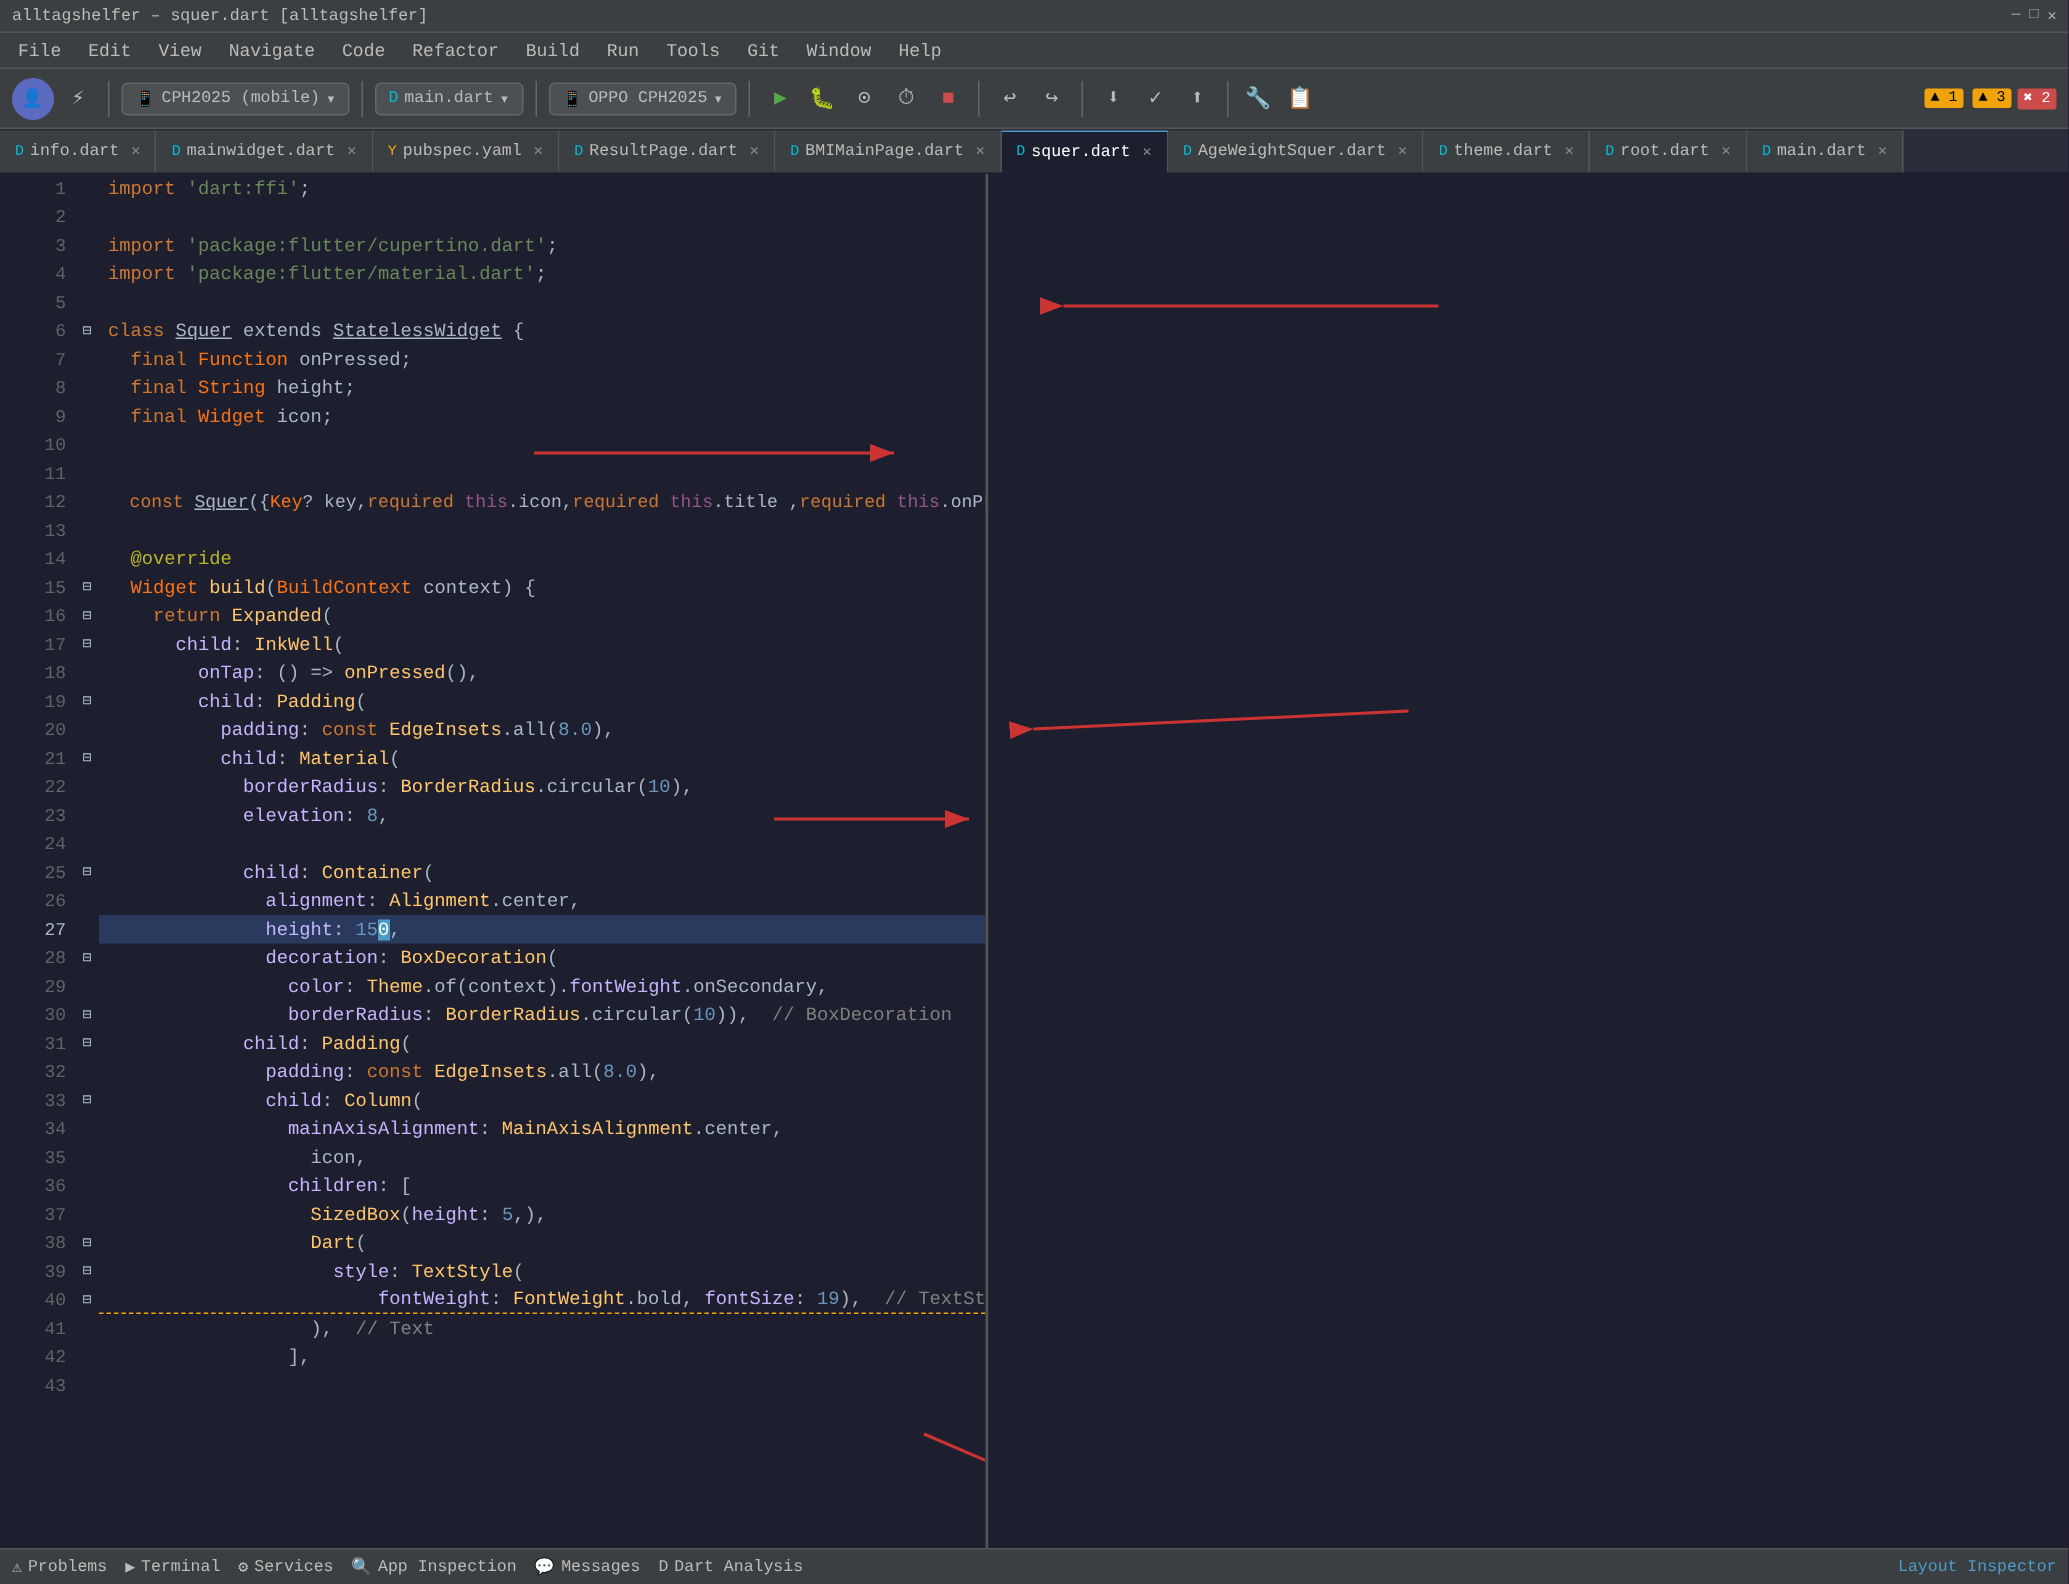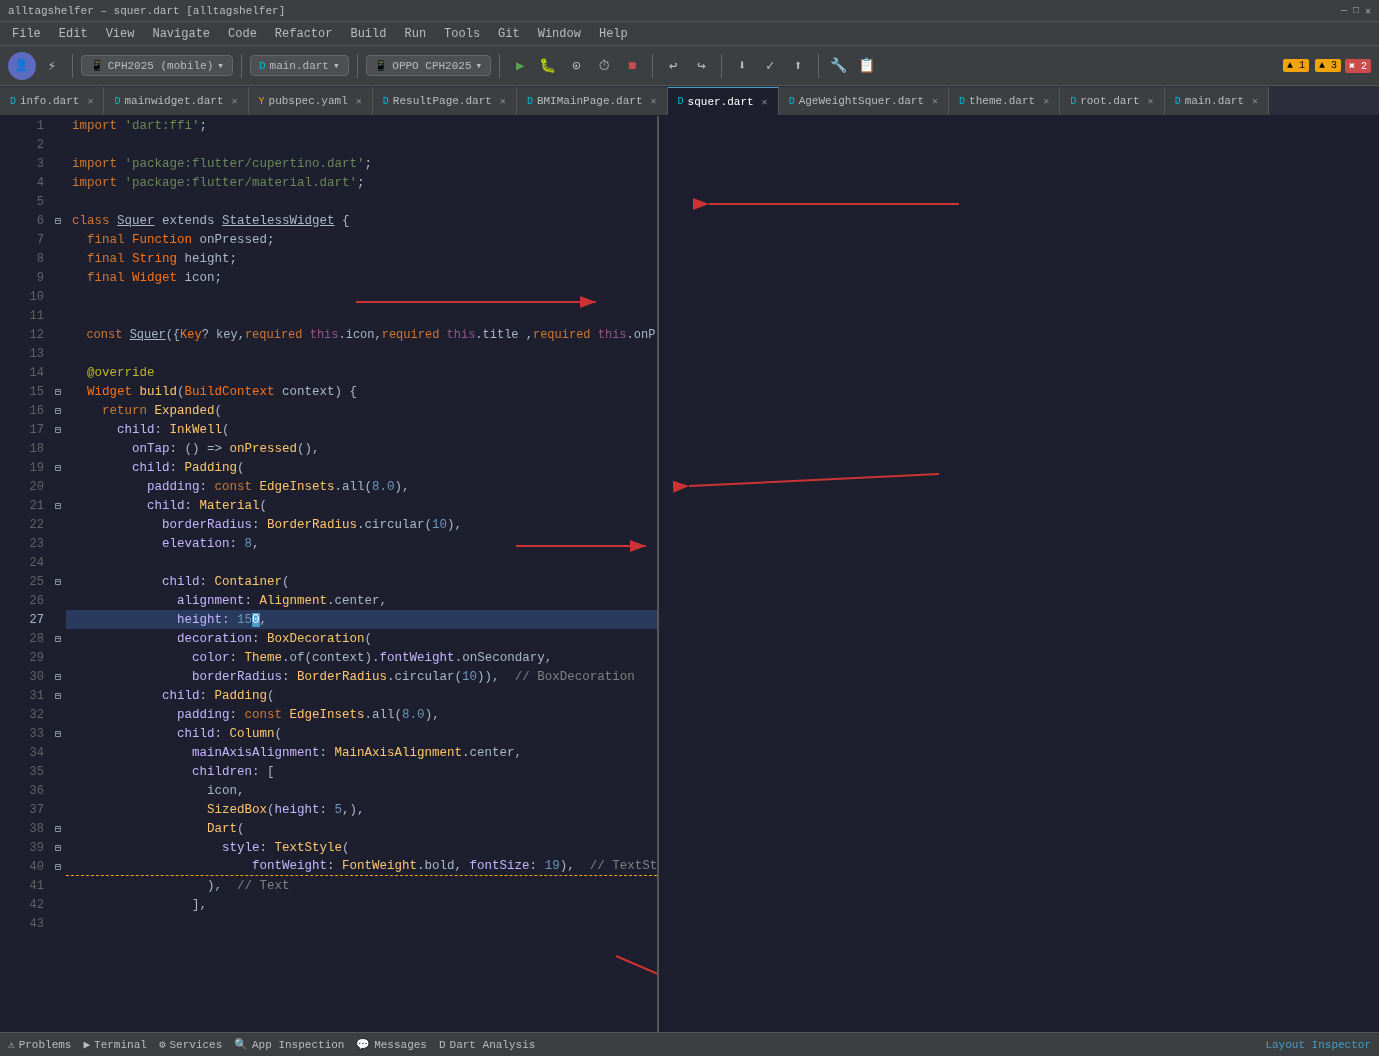--- a/index.html
+++ b/index.html
@@ -699,25 +699,25 @@
 
         <div class="code-line">
           <span>              </span><span class="prop">child</span><span>: </span><span class="fn">Column</span><span>(</span>
         </div>
 
         <div class="code-line">
           <span>                </span><span class="prop">mainAxisAlignment</span><span>: </span><span class="fn">MainAxisAlignment</span><span>.center,</span>
         </div>
 
         <div class="code-line">
+          <span>                  icon,</span>
+        </div>
+
+        <div class="code-line">
           <span>                </span><span class="prop">children</span><span>: [</span>
-        </div>
-
-        <div class="code-line">
-          <span>                  icon,</span>
         </div>
 
         <div class="code-line">
           <span>                  </span><span class="fn">SizedBox</span><span>(</span><span class="prop">height</span><span>: </span><span class="num">5</span><span>,),</span>
         </div>
 
         <div class="code-line">
           <span>                  </span><span class="fn">Dart</span><span>(</span>
         </div>
 

